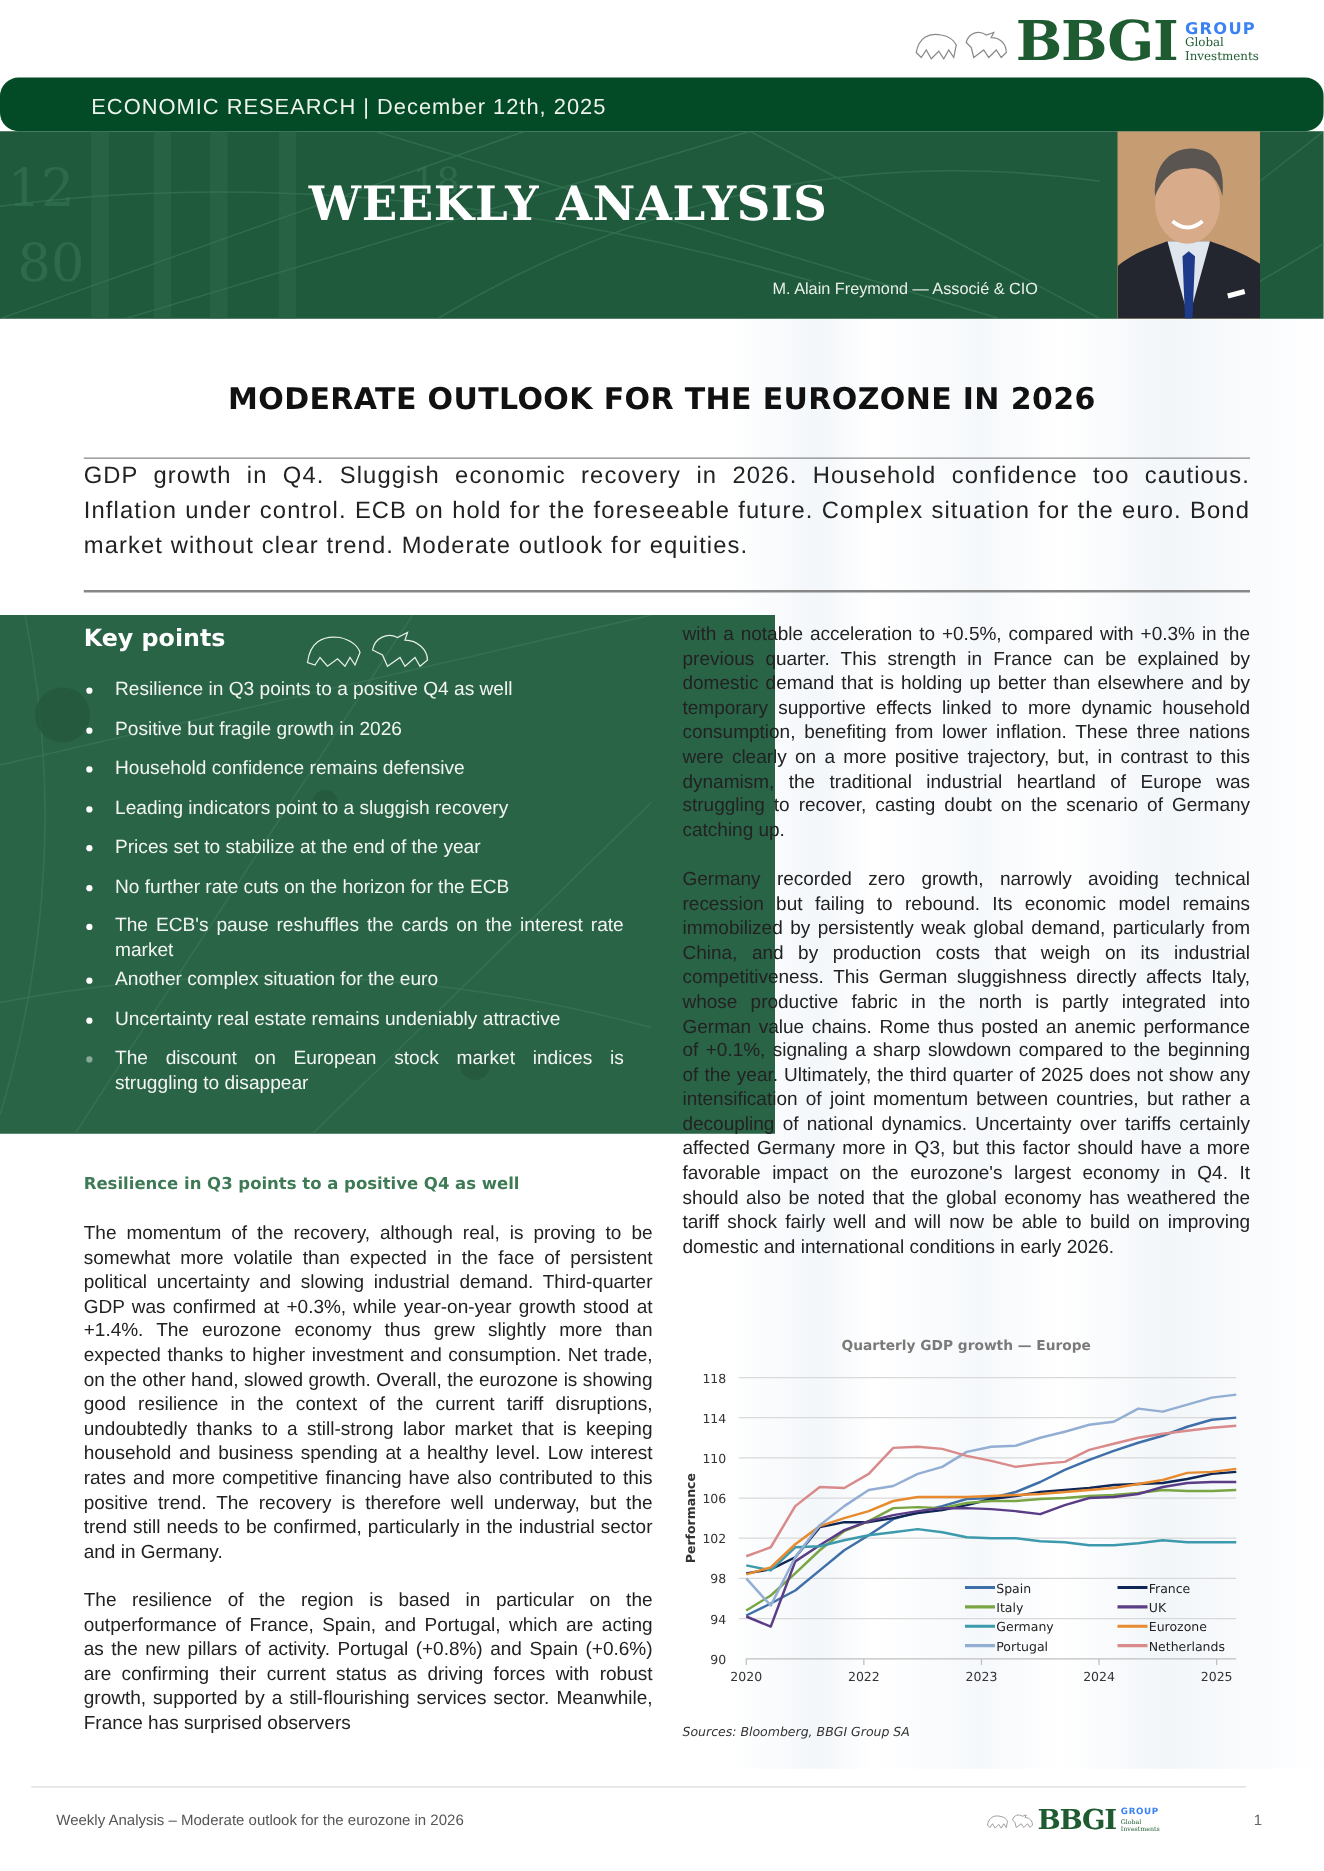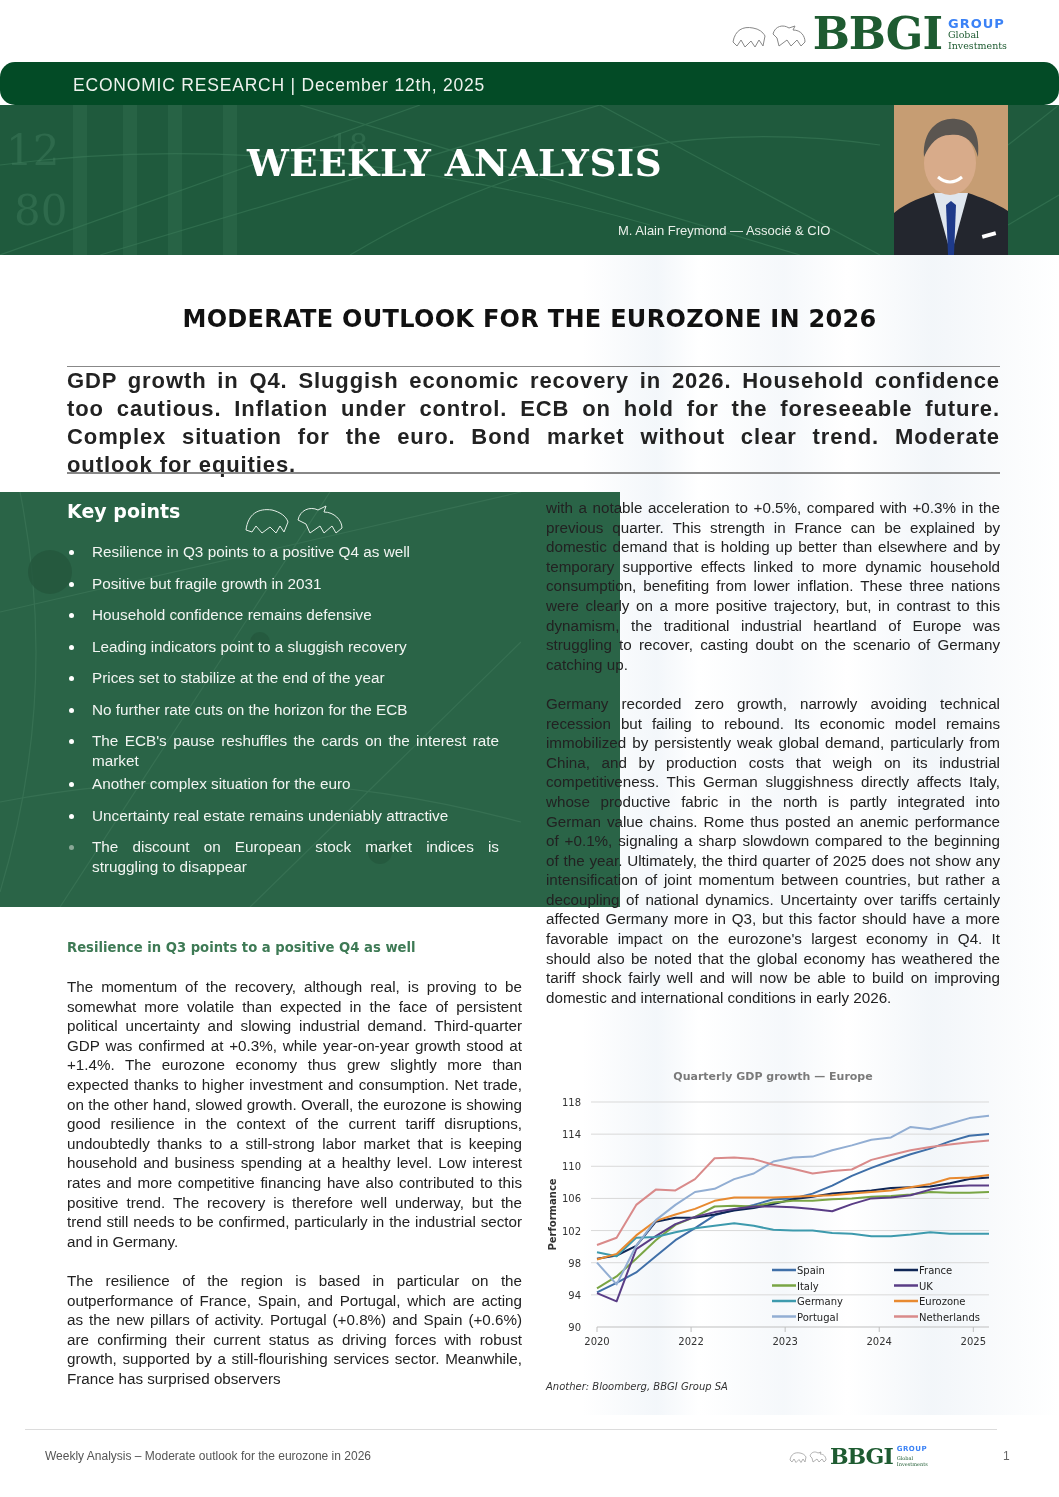--- a/index.html
+++ b/index.html
@@ -26,21 +26,21 @@
   .hero { position: absolute; left: 0; top: 105px; width: 1059px; height: 150px; background: #1f5a3d; overflow: hidden; }
   .hero-pattern { position: absolute; inset: 0; }
   .hero-title { position: absolute; left: 247px; top: 35px; font-family: "DejaVu Serif", serif; font-weight: bold; font-size: 38px; color: #ffffff; letter-spacing: 0.5px; transform: scaleX(0.98); transform-origin: left; }
   .hero-author { position: absolute; left: 618px; top: 118px; font-family: "Liberation Sans", sans-serif; font-size: 13px; color: #e9efe9; }
   .portrait { position: absolute; left: 894px; top: 0; width: 114px; height: 150px; background: #c69d73; overflow: hidden; }
 
   
   .main-title { position: absolute; left: 0; width: 1059px; top: 305px; text-align: center; font-family: "DejaVu Sans", sans-serif; font-weight: bold; font-size: 24px; color: #111; letter-spacing: 0.3px; }
   .rule-top { position: absolute; left: 67px; width: 933px; top: 366px; height: 1px; background: #888; }
   .rule-bottom { position: absolute; left: 67px; width: 933px; top: 472px; height: 2px; background: #888; }
-  .lede { position: absolute; left: 67px; width: 933px; top: 367px; font-family: "Liberation Sans", sans-serif; font-size: 22px; line-height: 28px; color: #222; text-align: justify; text-align-last: left; letter-spacing: 0.9px; font-weight: bold; }
+  .lede { position: absolute; left: 67px; width: 933px; top: 367px; font-family: "Liberation Sans", sans-serif; font-size: 19px; line-height: 28px; color: #222; text-align: justify; text-align-last: left; letter-spacing: 0.9px; }
 
   
   .keypoints { position: absolute; left: 0; top: 492px; width: 620px; height: 415px; background: #2a6447; overflow: hidden; }
   .kp-pattern { position: absolute; inset: 0; }
   .kp-title { position: absolute; left: 67px; top: 8px; font-size: 19px; font-weight: bold; color: #ffffff; }
   .kp-bulls { position: absolute; left: 242px; top: 8px; width: 104px; height: 36px; }
   .kp-list { position: absolute; left: 67px; top: 50px; width: 432px; list-style: none; }
   .kp-list li { position: relative; padding-left: 25px; font-family: "Liberation Sans", sans-serif; font-size: 15.3px; line-height: 20px; color: #f2f5f2; margin-bottom: 11.5px; text-align: justify; }
   .kp-list li.tight { margin-bottom: 3px; }
   .kp-list li::before { content: ""; position: absolute; left: 2px; top: 8px; width: 5px; height: 5px; border-radius: 50%; background: #ffffff; }
@@ -150,21 +150,21 @@
         <circle cx="380" cy="360" r="12"></circle>
     </g>
   </svg>
   <div class="kp-title">Key points</div>
   <svg class="kp-bulls" viewBox="0 0 104 36">
     <path d="M4 30 C6 14 16 8 30 10 C38 12 44 16 46 22 L42 32 L38 26 L34 33 L28 27 L20 33 L14 26 L10 32 Z" fill="none" stroke="#e6efe8" stroke-width="1"></path>
     <path d="M56 20 C58 10 68 6 76 10 L84 6 L82 12 C92 12 100 20 100 28 L94 33 L90 26 L82 33 L78 26 L68 33 L64 24 Z" fill="none" stroke="#e6efe8" stroke-width="1"></path>
   </svg>
   <ul class="kp-list">
     <li>Resilience in Q3 points to a positive Q4 as well</li>
-    <li>Positive but fragile growth in 2031</li>
+    <li>Positive but fragile growth in 2026</li>
     <li>Household confidence remains defensive</li>
     <li>Leading indicators point to a sluggish recovery</li>
     <li>Prices set to stabilize at the end of the year</li>
     <li>No further rate cuts on the horizon for the ECB</li>
     <li class="tight">The ECB's pause reshuffles the cards on the interest rate market</li>
     <li>Another complex situation for the euro</li>
     <li>Uncertainty real estate remains undeniably attractive</li>
     <li class="faded">The discount on European stock market indices is struggling to disappear</li>
   </ul>
 </div>
@@ -229,21 +229,21 @@
       <line x1="226" x2="250" y1="236" y2="236" stroke="#3d9aad" stroke-width="2.5"></line>
       <text x="251" y="240" font-size="10" fill="#222" font-family="DejaVu Sans, sans-serif">Germany</text>
       <line x1="348" x2="372" y1="236" y2="236" stroke="#e88a30" stroke-width="2.5"></line>
       <text x="373" y="240" font-size="10" fill="#222" font-family="DejaVu Sans, sans-serif">Eurozone</text>
       <line x1="226" x2="250" y1="251.5" y2="251.5" stroke="#92aed3" stroke-width="2.5"></line>
       <text x="251" y="255.5" font-size="10" fill="#222" font-family="DejaVu Sans, sans-serif">Portugal</text>
       <line x1="348" x2="372" y1="251.5" y2="251.5" stroke="#d98a8a" stroke-width="2.5"></line>
       <text x="373" y="255.5" font-size="10" fill="#222" font-family="DejaVu Sans, sans-serif">Netherlands</text>
     </svg>
 </div>
-<div class="sources">Another: Bloomberg, BBGI Group SA</div>
+<div class="sources">Sources: Bloomberg, BBGI Group SA</div>
 
 <div class="footer-rule"></div>
 <div class="footer-text">Weekly Analysis  –  Moderate outlook for the eurozone in 2026</div>
 <div class="footer-logo">
   <svg class="bulls" viewBox="0 0 80 36">
     <path d="M4 26 C6 14 14 10 24 12 C30 13 34 16 36 20 L34 30 L30 24 L26 31 L22 25 L16 31 L12 24 L8 30 Z" fill="none" stroke="#999" stroke-width="1.5"></path>
     <path d="M44 18 C46 10 54 8 60 12 L66 10 L64 14 C72 14 76 20 76 26 L72 30 L68 24 L62 30 L58 24 L50 30 L48 22 Z" fill="none" stroke="#999" stroke-width="1.5"></path>
   </svg>
   <span class="logo-word">BBGI</span>
   <div class="logo-side">

